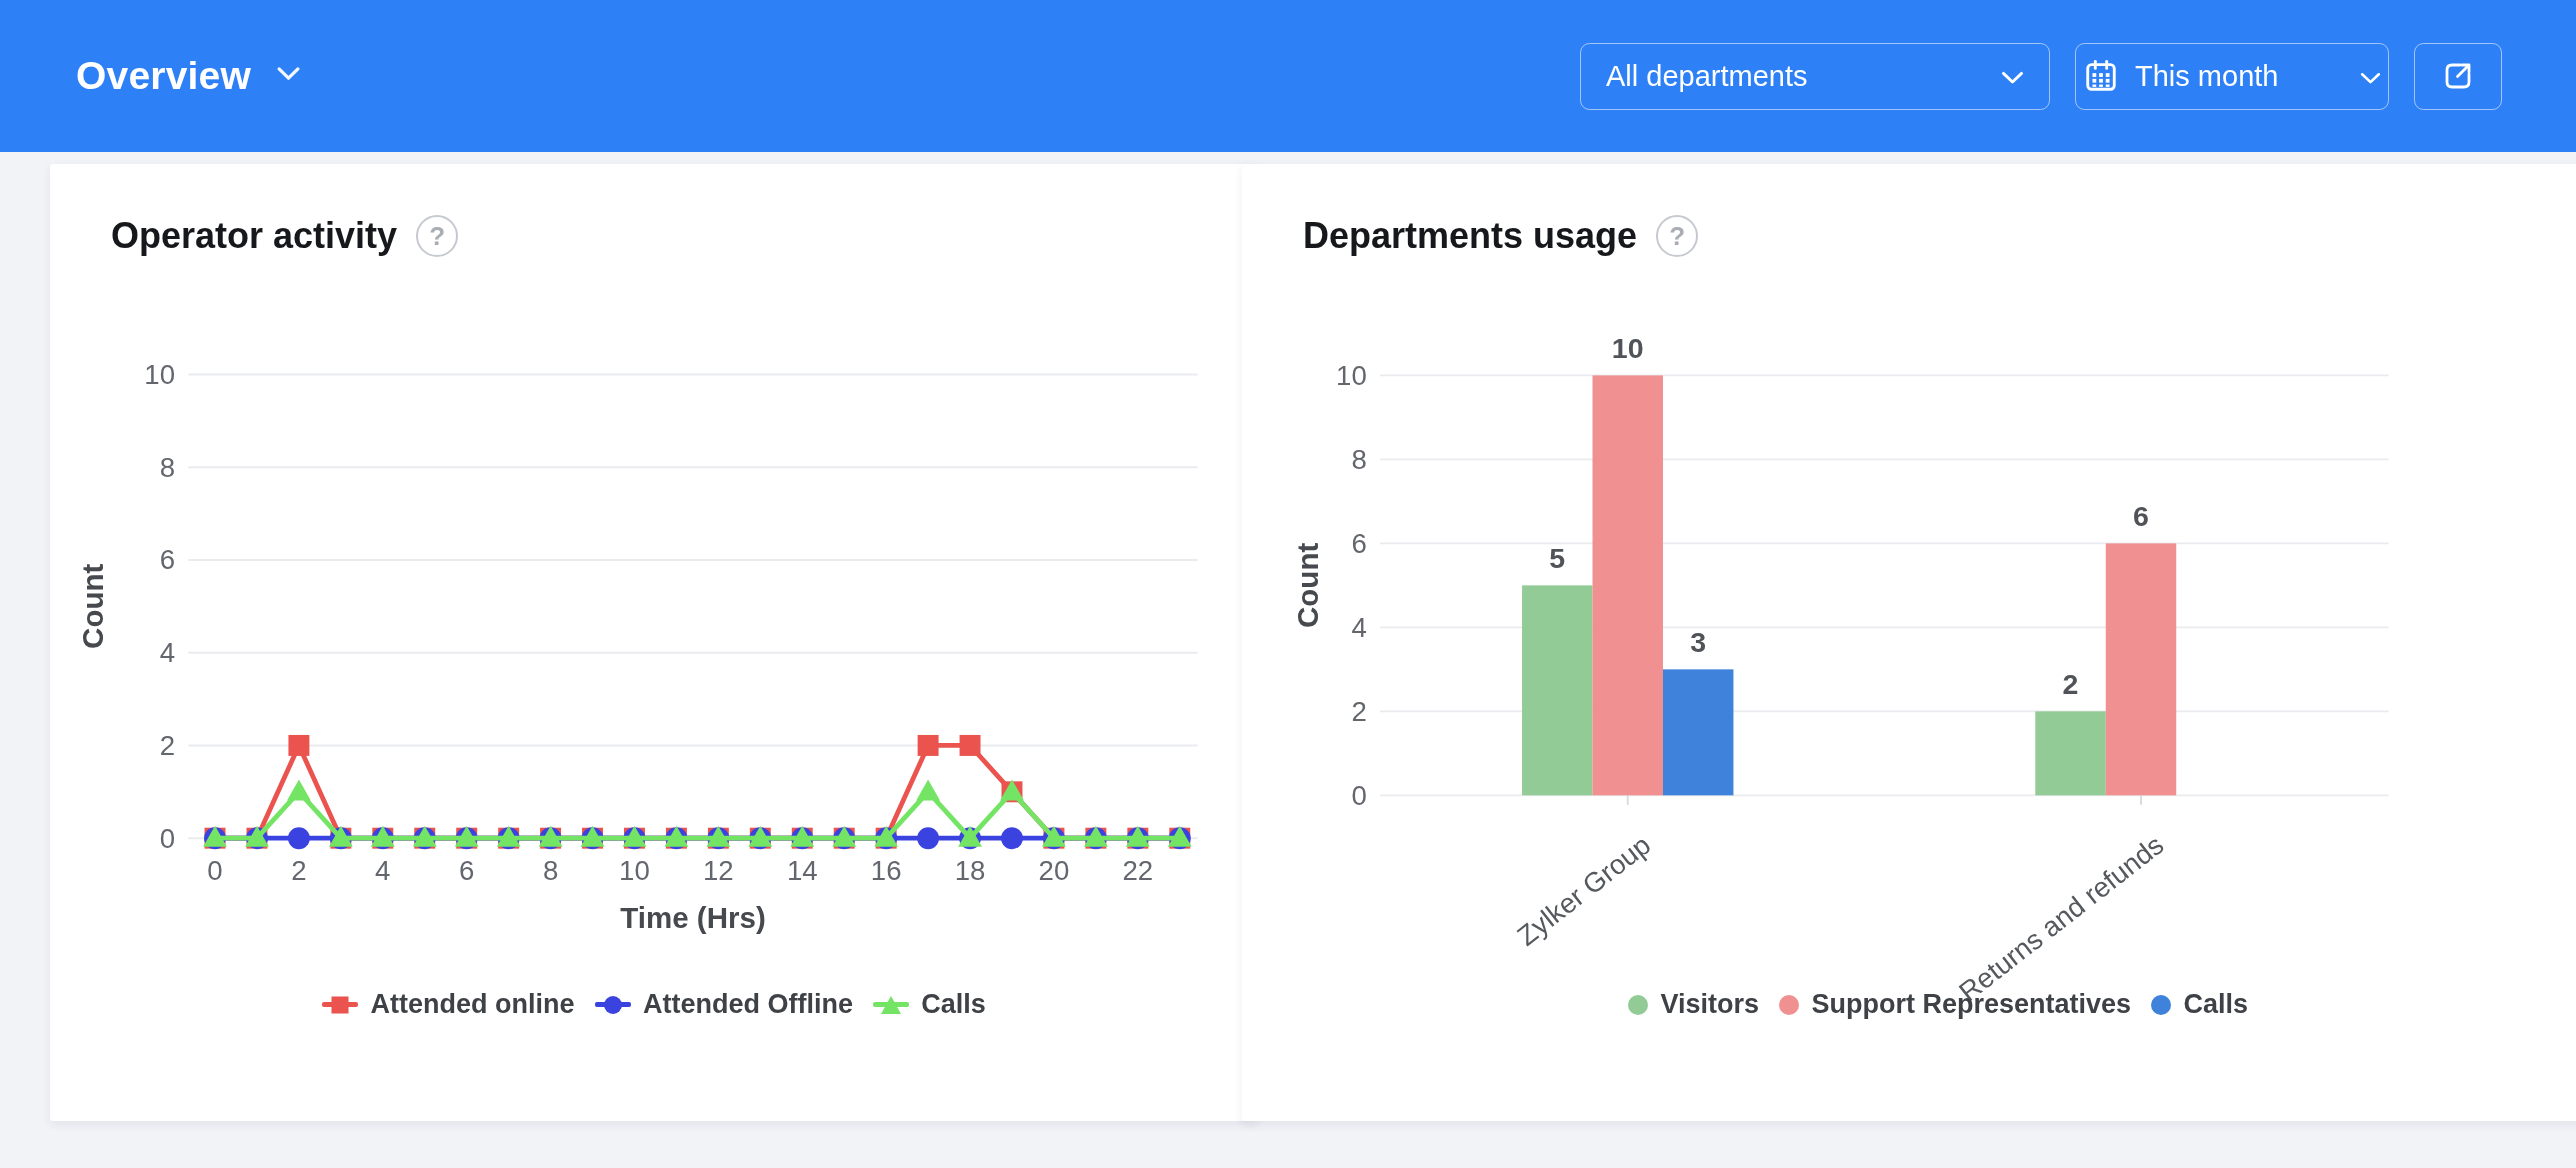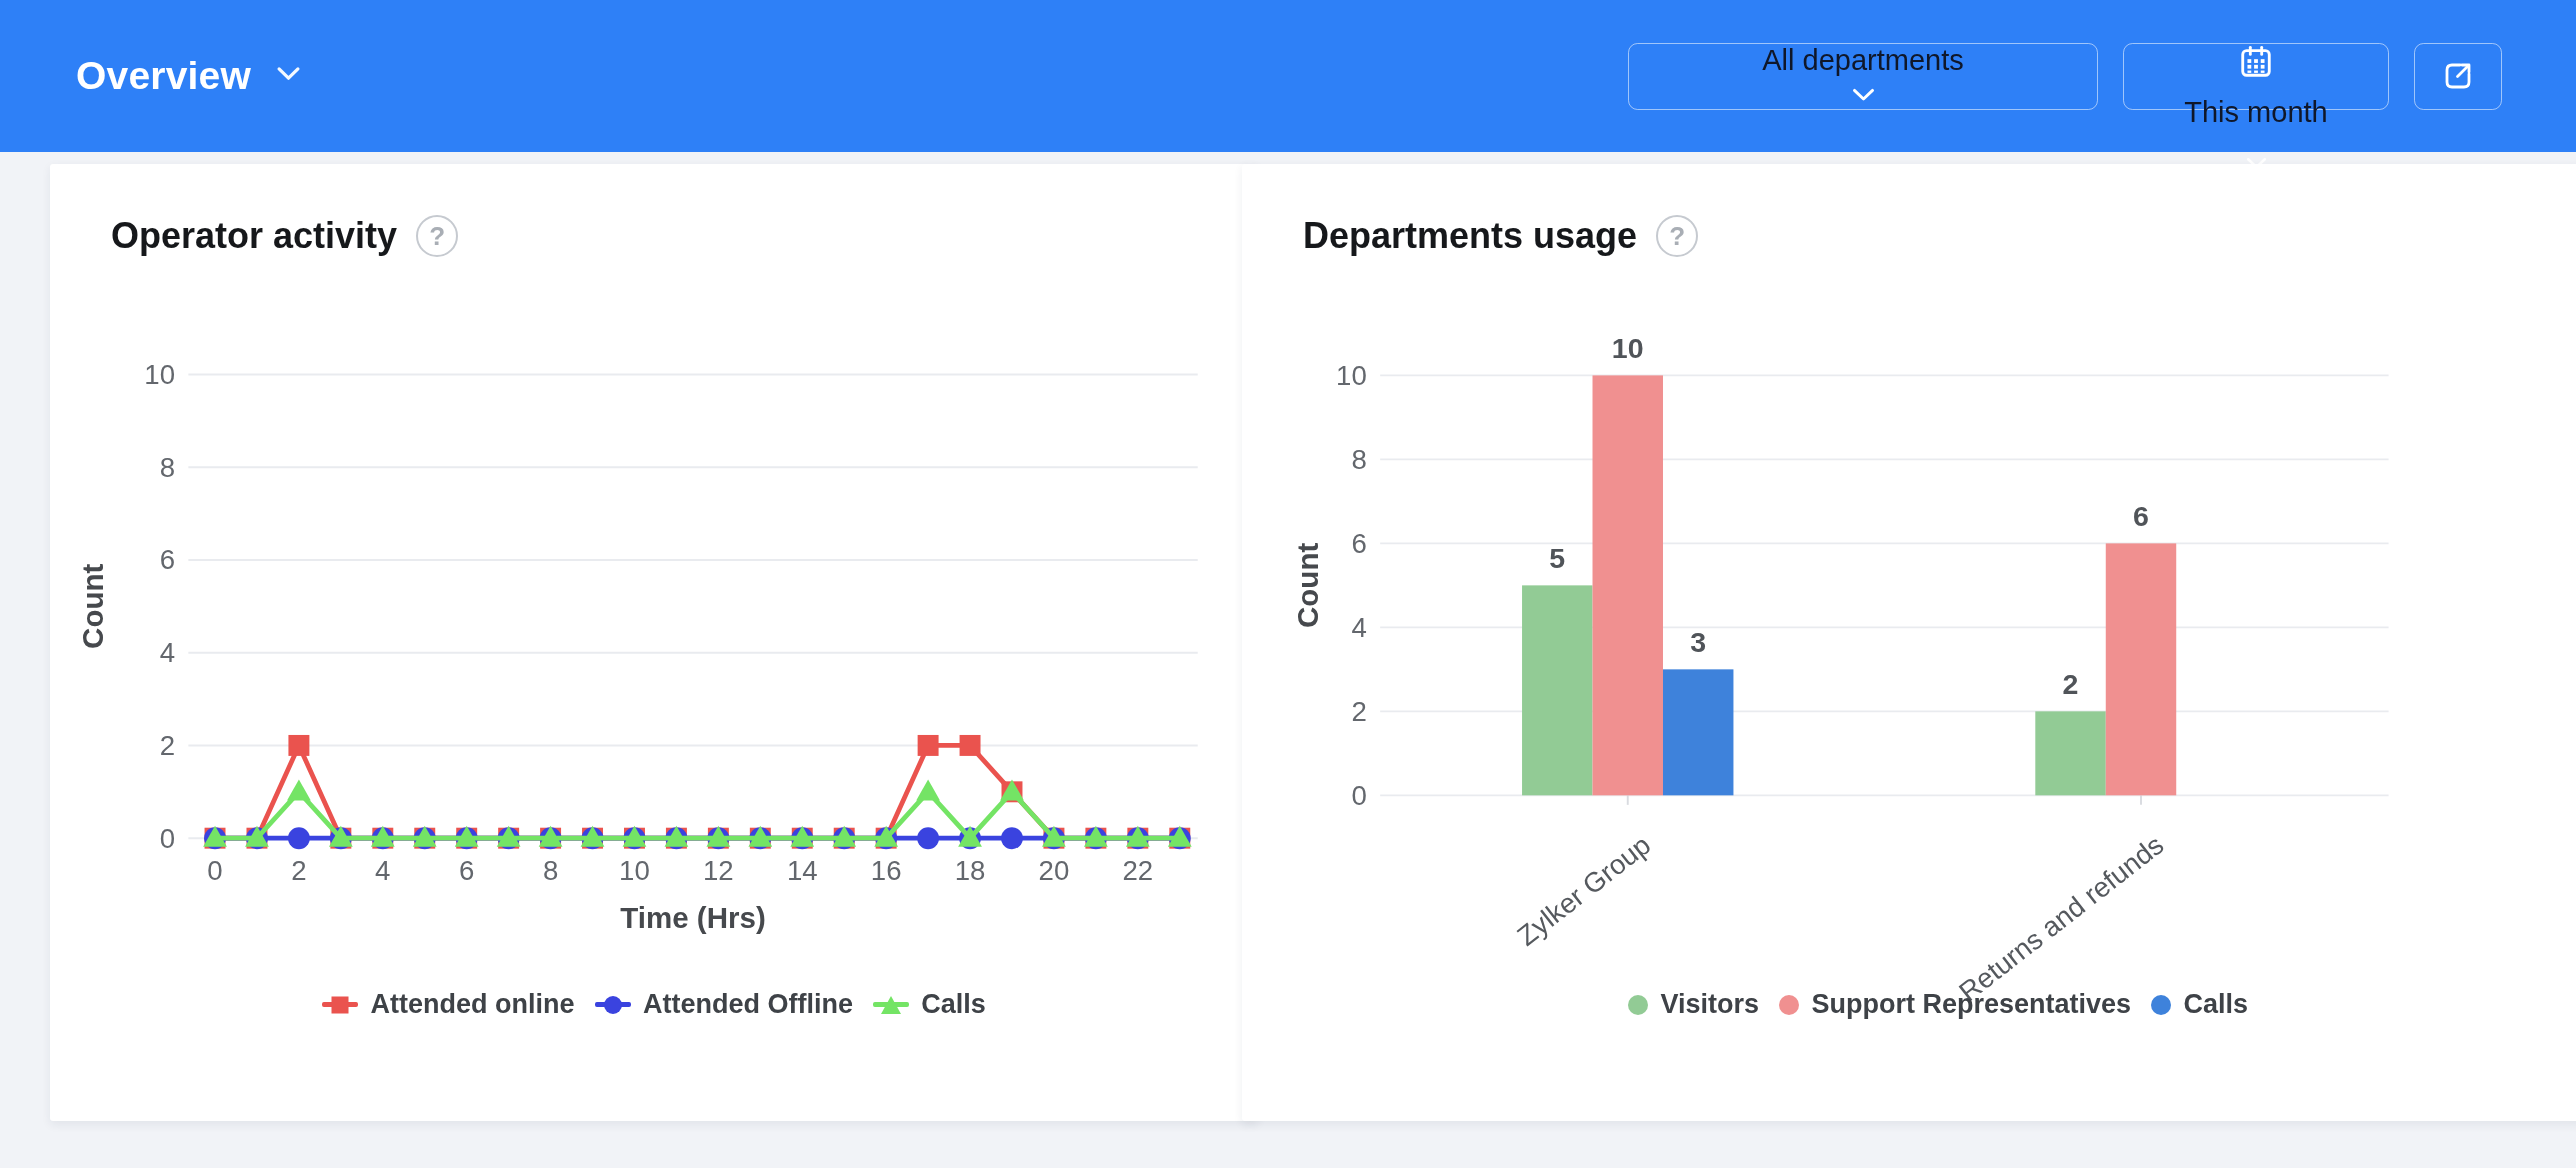--- a/index.html
+++ b/index.html
@@ -26,27 +26,26 @@
   }
   .header-title .title-text {
     font-size: 39px; font-weight: 700; letter-spacing: 0.2px;
   }
   .controls { display: flex; align-items: center; gap: 25px; }
   .hbtn {
     height: 67px;
     border: 1.9px solid rgba(255,255,255,0.55);
     border-radius: 9.5px;
     background: transparent;
-    color: #0f172a; font-size: 29px;
+    color: #ffffff; font-size: 29px;
     display: flex; align-items: center;
     cursor: pointer;
-    flex-direction: column;
   }
   .btn-dept { width: 470px; padding: 0 25px; justify-content: space-between; }
-  .btn-period { width: 266px; padding: 0 41px; gap: 16px; }
+  .btn-period { width: 314px; padding: 0 7px; gap: 16px; }
   .btn-period .label { flex: 1; }
   .btn-export { width: 88px; justify-content: center; }
 
   
   .card {
     position: absolute; top: 164px; height: 957px;
     background: #FFFFFF; border-radius: 3px;
     box-shadow: 0 3.8px 9.5px rgba(25, 39, 70, 0.07);
   }
   #card-operator   { left: 50px;  width: 1208px; }

